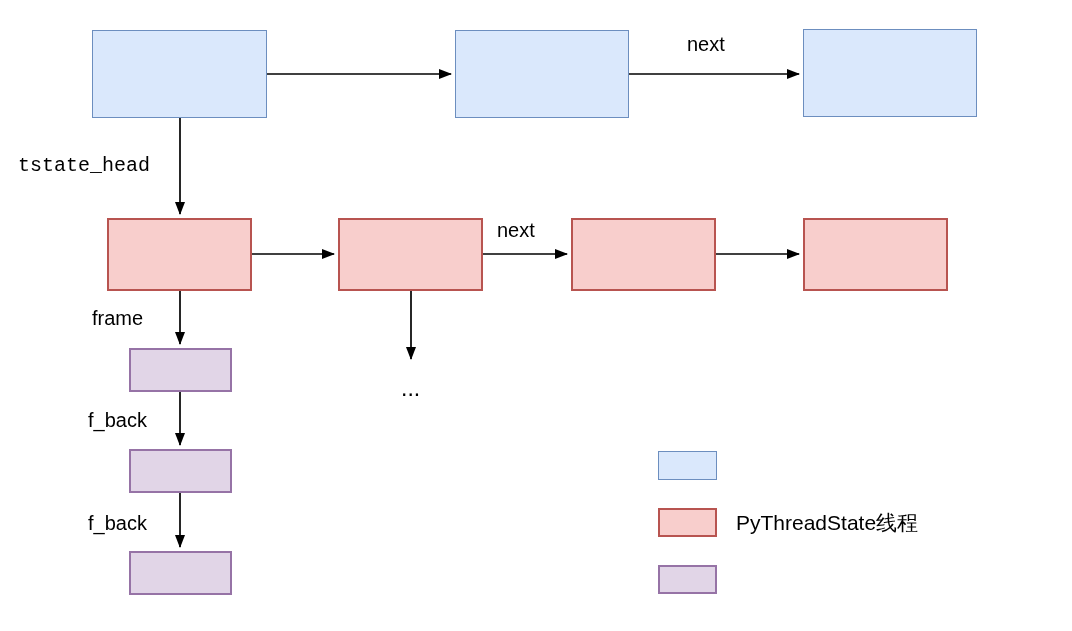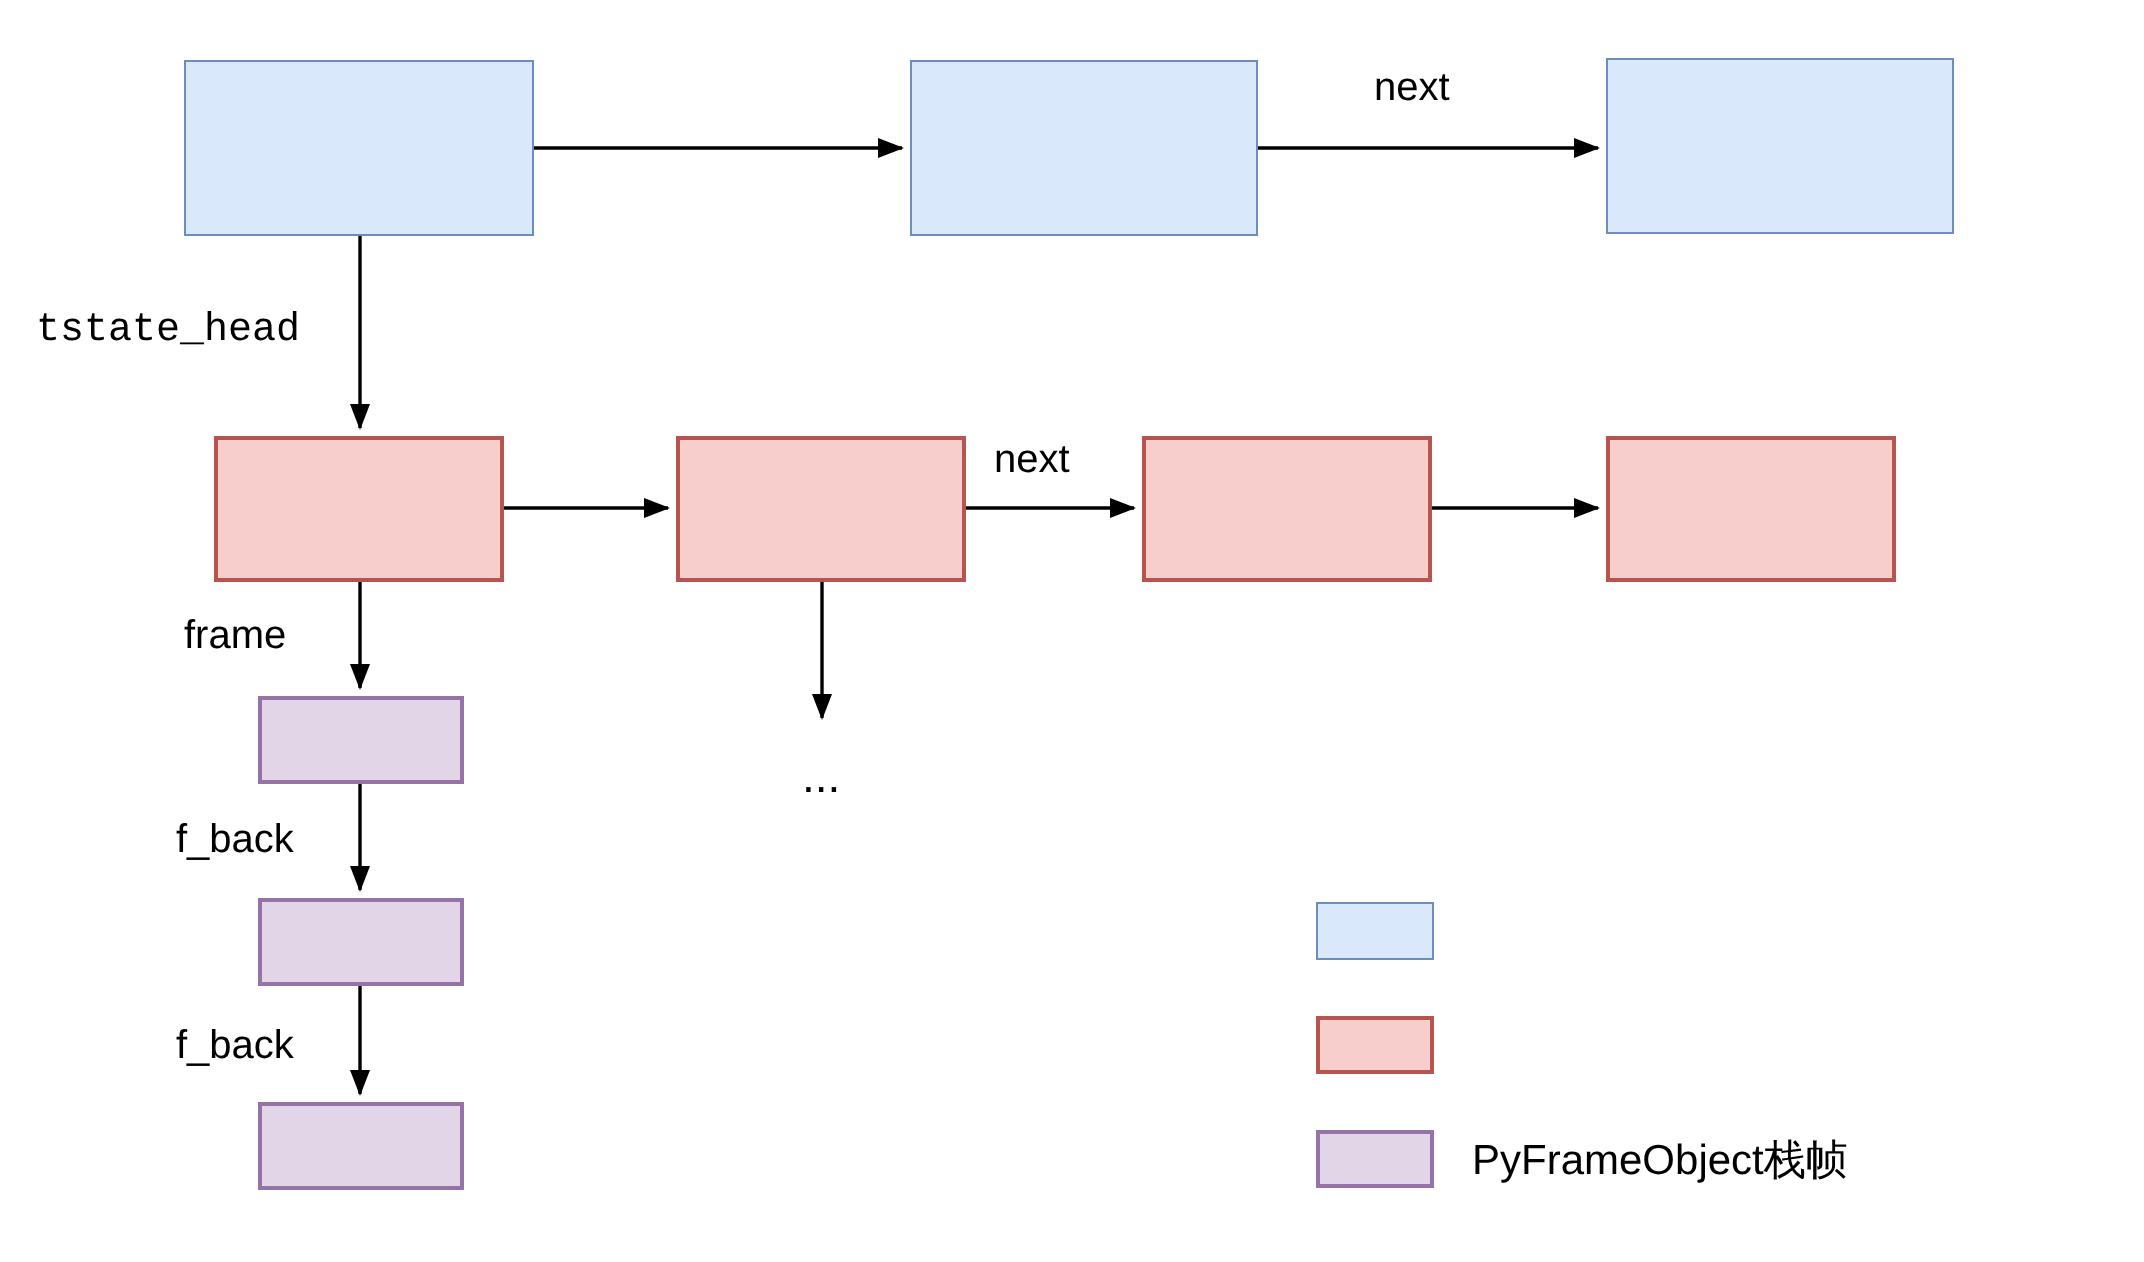--- a/index.html
+++ b/index.html
@@ -120,20 +120,20 @@
   <div class="lbl lbl-f-back-1">f_back</div>
   <div class="lbl lbl-f-back-2">f_back</div>
   <div class="lbl lbl-ellipsis">...</div>
 
   <div class="legend">
     <div class="legend-row legend-row-1">
       <div class="swatch interp"></div>
     </div>
     <div class="legend-row legend-row-2">
       <div class="swatch thread"></div>
+      <div class="legend-label">PyThreadState线程</div>
     </div>
     <div class="legend-row legend-row-3">
       <div class="swatch frame"></div>
-      <div class="legend-label">PyFrameObject栈帧</div>
     </div>
   </div>
 
 </div>
 
 </body></html>

